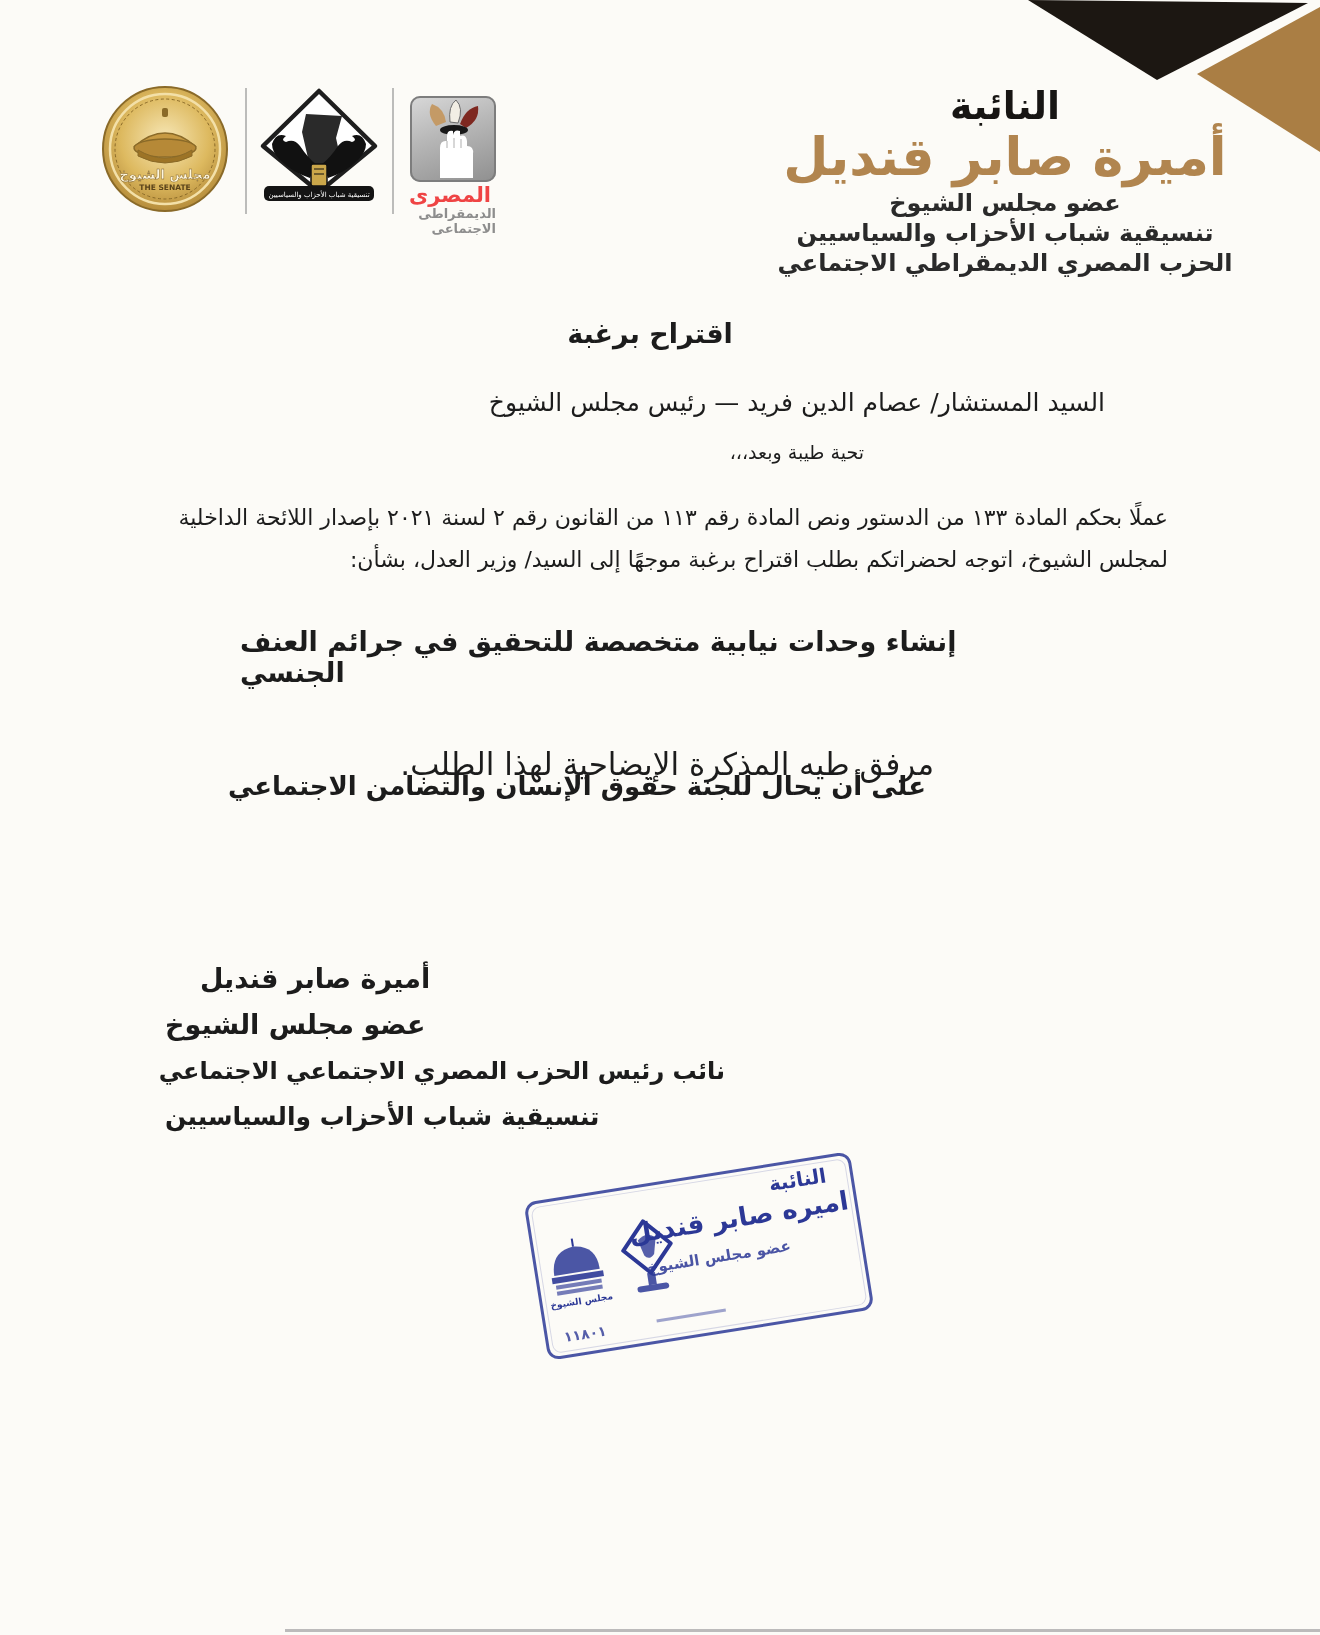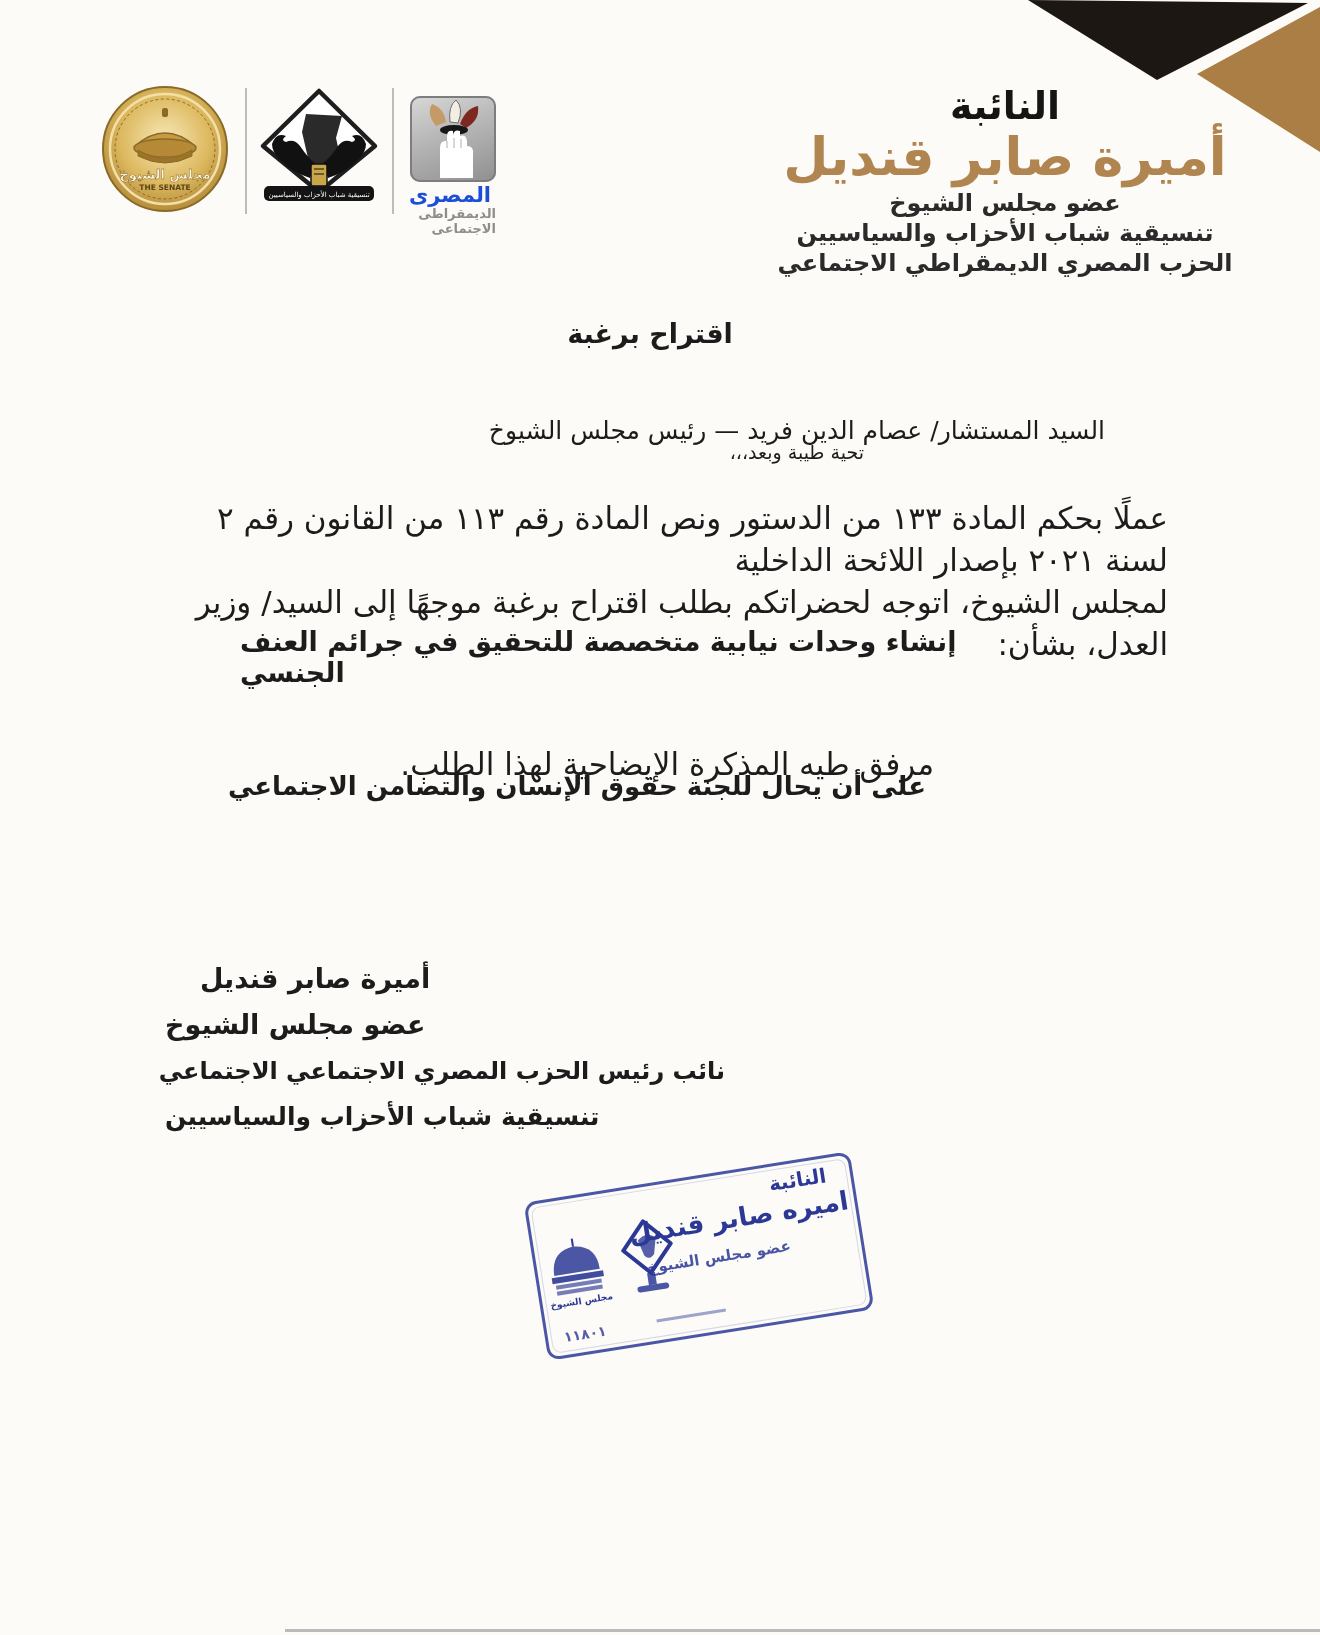--- a/index.html
+++ b/index.html
@@ -21,34 +21,34 @@
   .logo-divider{position:absolute;width:2px;background:#9a9a9a;opacity:.65;}
   .senate-logo{position:absolute;left:100px;top:84px;width:130px;height:130px;}
   .coordination-logo{position:absolute;left:256px;top:86px;width:126px;height:126px;}
   .party-logo{position:absolute;left:404px;top:96px;width:92px;}
   .party-box{
     width:86px;height:86px;border-radius:10px;
     background:linear-gradient(160deg,#d9d9d9 0%,#b9b9b9 40%,#8f8f8f 100%);
     box-shadow:inset 0 0 0 2px #7d7d7d;
     position:relative;overflow:hidden;
   }
-  .party-name{font-size:21px;font-weight:bold;color:#1d4ed8;text-align:center;line-height:1.05;margin-top:2px;letter-spacing:-1px;}
+  .party-name{font-size:21px;font-weight:bold;color:#ef4444;text-align:center;line-height:1.05;margin-top:2px;letter-spacing:-1px;}
   .party-sub{font-size:13px;color:#8d8d8d;font-weight:bold;}
 
   
   .header-block{position:absolute;left:770px;top:86px;width:470px;text-align:center;}
   .hdr-role{font-size:38px;font-weight:bold;line-height:1.1;color:#171513;}
   .hdr-name{font-size:52px;font-weight:bold;line-height:1.15;color:#b1854f;margin-top:0px;}
   .hdr-line{font-size:24px;font-weight:600;line-height:1.26;color:#2a2a2a;}
 
   
   .letter-title{position:absolute;left:520px;top:318px;width:260px;text-align:center;font-size:27px;font-weight:bold;}
-  .addressee{position:absolute;right:215px;top:416px;font-size:25px;}
+  .addressee{position:absolute;right:215px;top:388px;font-size:25px;}
   .greeting{position:absolute;right:456px;top:441px;font-size:19px;}
-  .body-par{position:absolute;right:152px;top:497px;width:1020px;font-size:31px;line-height:42px;text-align:right;}
+  .body-par{position:absolute;right:152px;top:497px;width:1020px;font-size:22px;line-height:42px;text-align:right;}
   .subject{position:absolute;left:240px;top:626px;width:780px;text-align:left;font-size:27px;font-weight:bold;}
   .attach-note{position:absolute;right:386px;top:746px;font-size:31px;}
   .referral-note{position:absolute;right:394px;top:771px;font-size:26px;font-weight:bold;margin-left:48px;}
   .closing{position:absolute;right:431px;top:839px;font-size:25px;}
 
   
   .signature-block{position:absolute;left:165px;top:956px;width:560px;text-align:left;}
   .sig-line{font-weight:bold;line-height:46px;white-space:nowrap;}
   .sig-name{font-size:27px;}
   .sig-t1{font-size:27px;}

